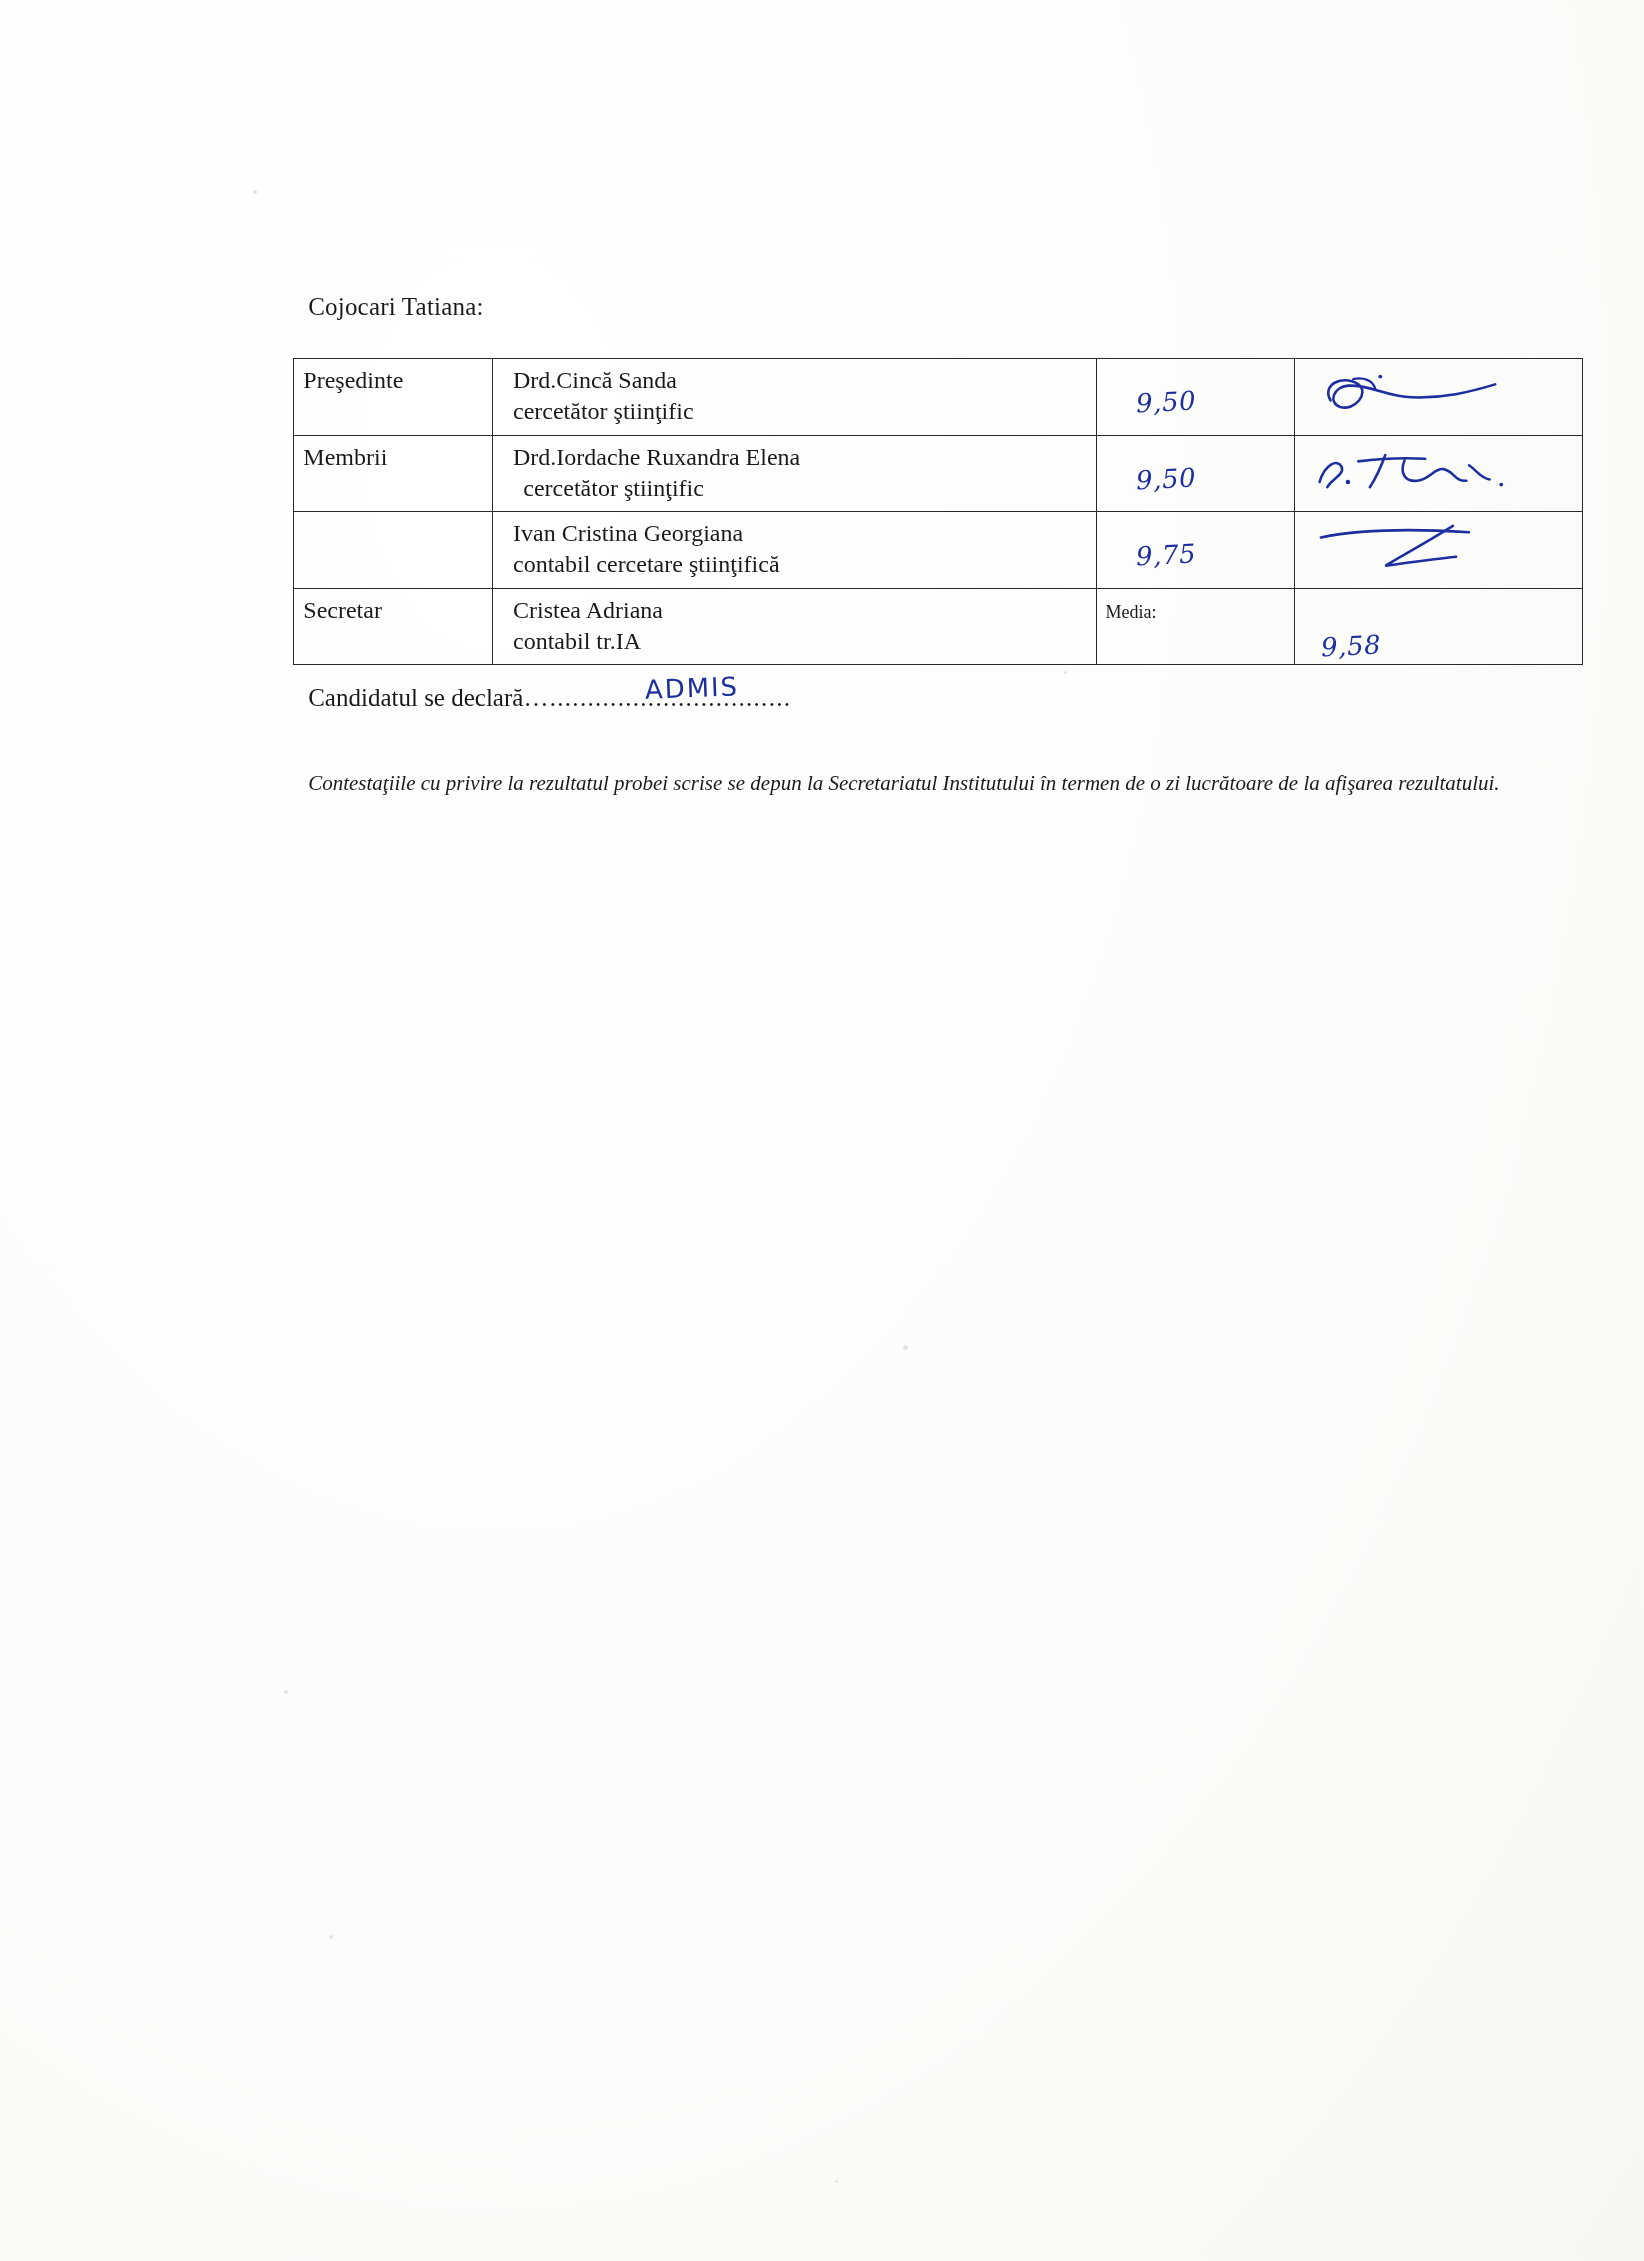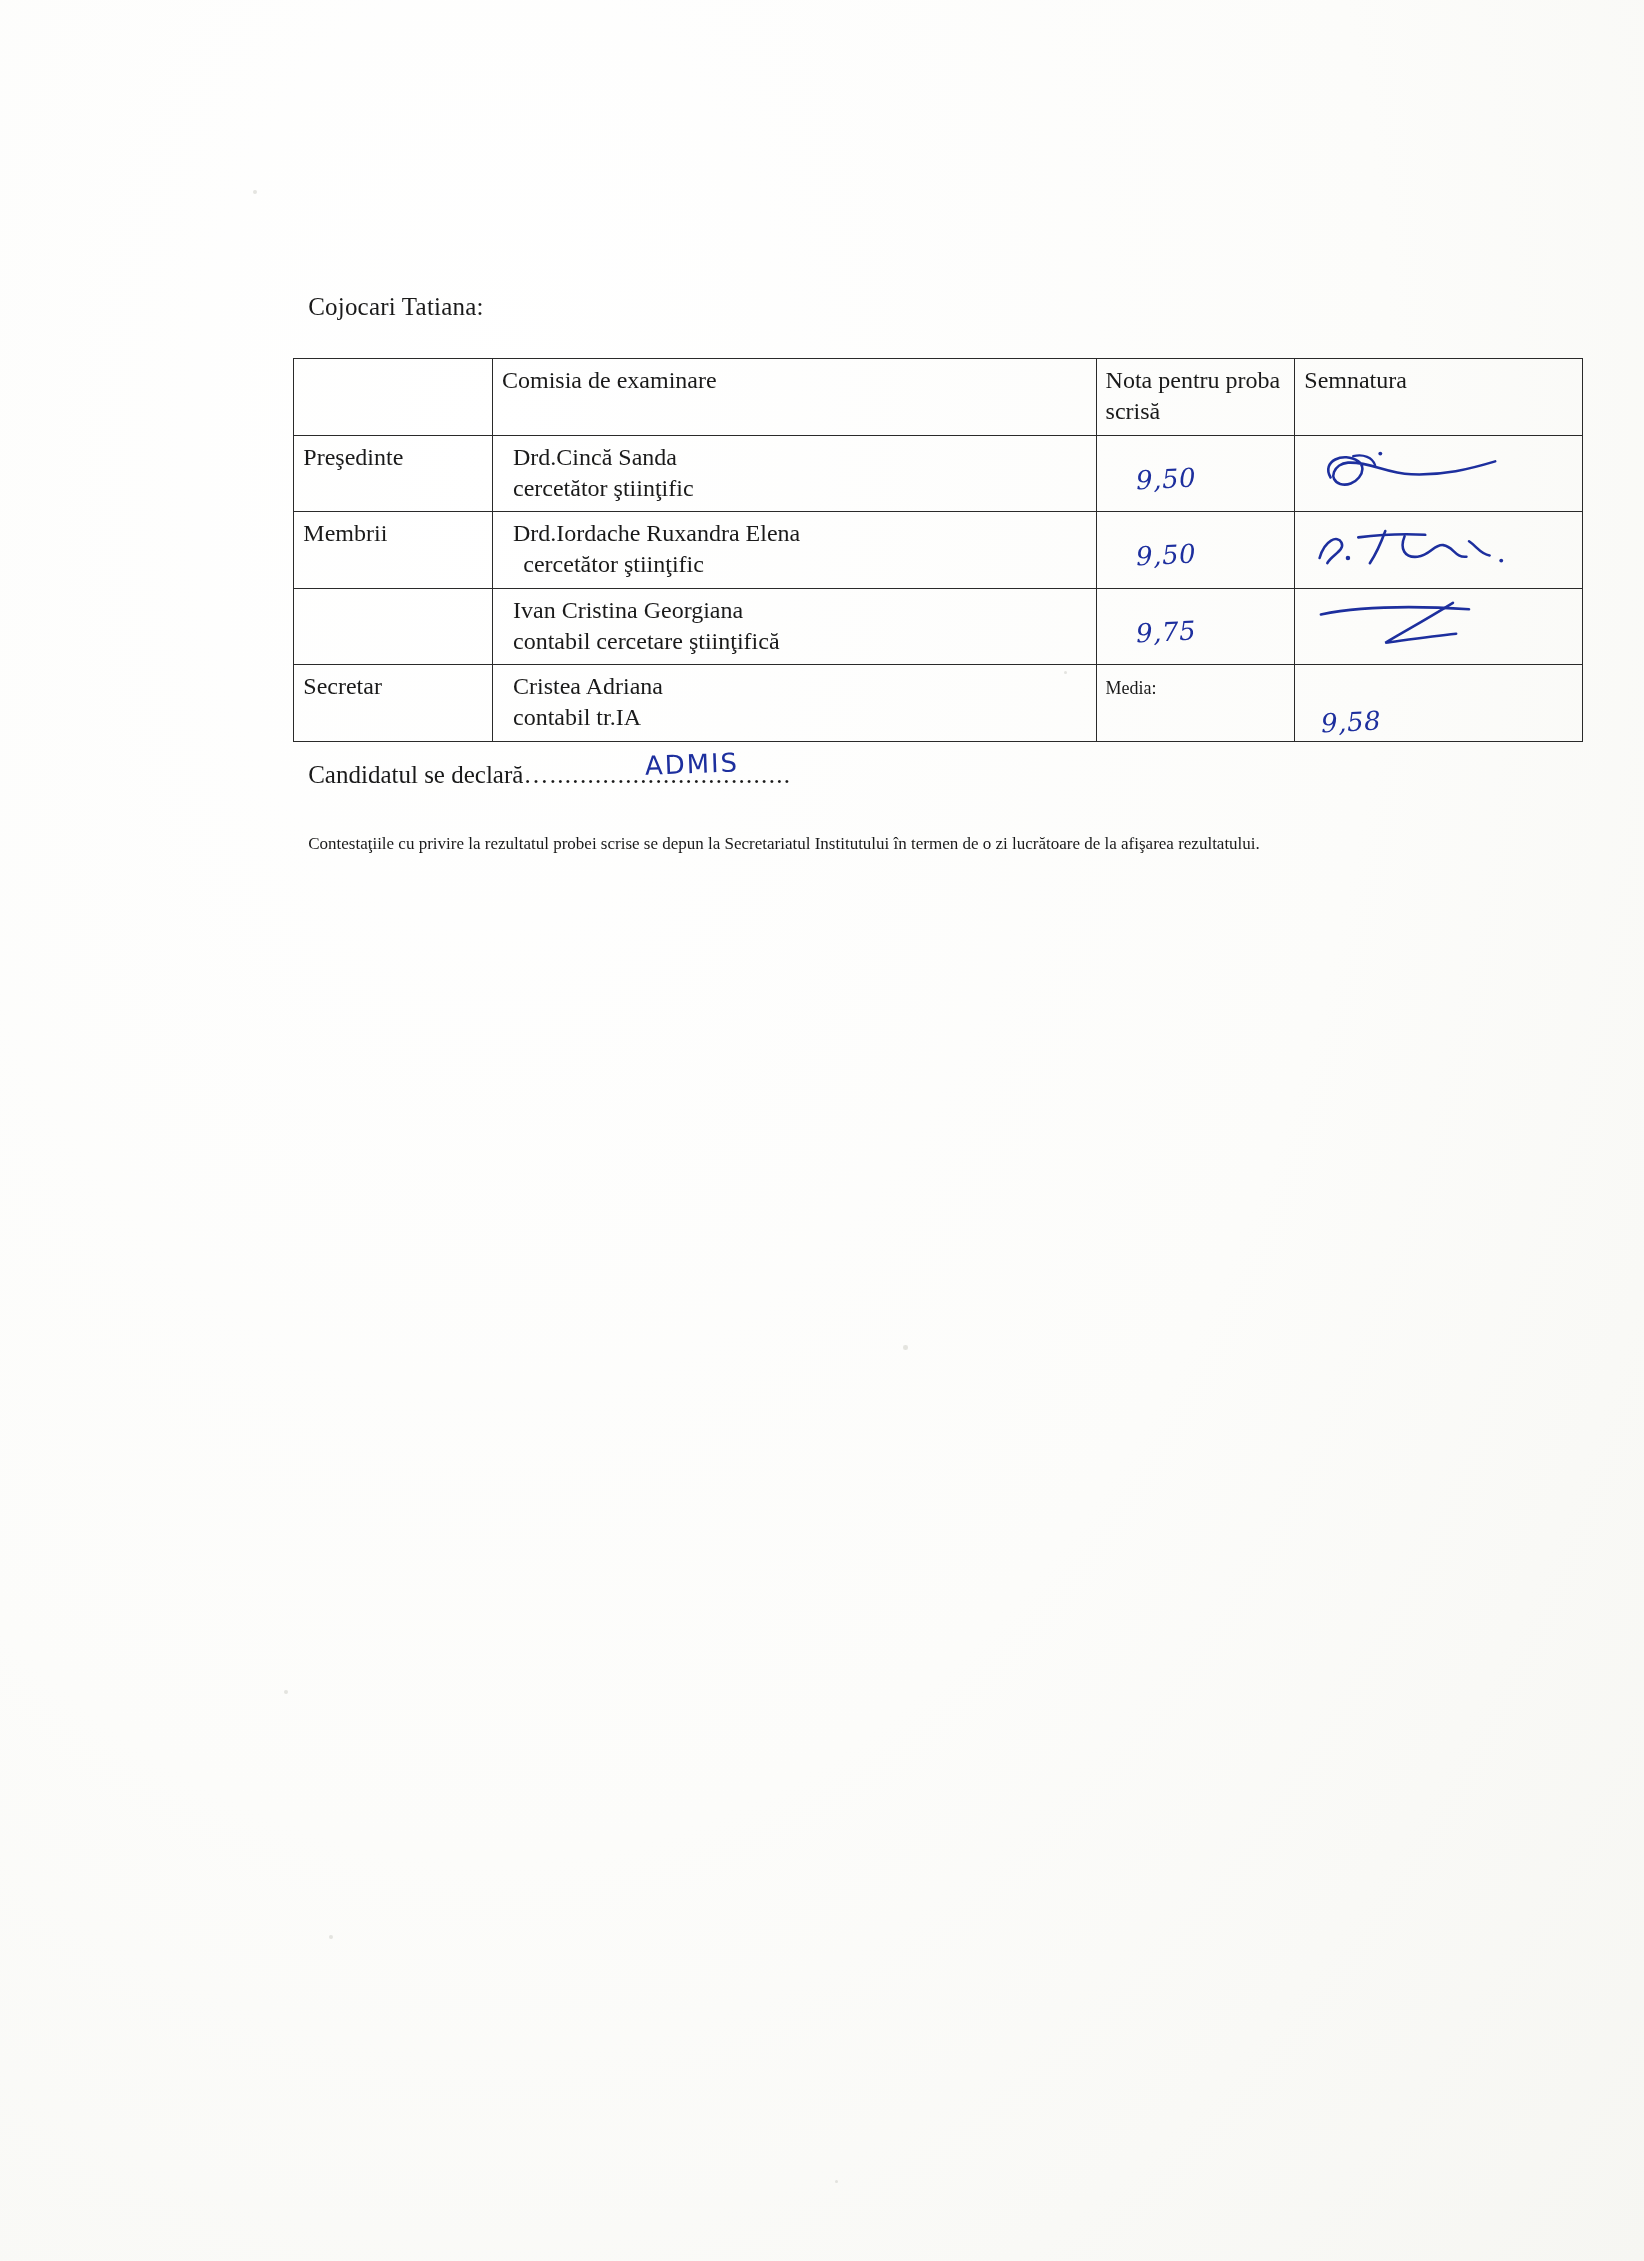--- a/index.html
+++ b/index.html
@@ -103,26 +103,27 @@
     position: absolute;
     left: 342px;
     top: -11.6px;
     font-family: "DejaVu Sans", sans-serif;
     color: #1d2f9e;
     font-size: 26px;
     letter-spacing: 1.9px;
     transform: rotate(-2deg);
   }
   .para {
-    font-size: 17px;
+    font-size: 21px;
     line-height: 1.42;
-    margin-top: 26px;
+    margin-top: 40px;
     padding-left: 5.2px;
     text-align: justify;
     width: 1225px;
+    font-style: italic;
   }
   .para.indent-first { text-indent: 36px; }
   
   .speck {
     position: absolute;
     background: #cfcfc8;
     border-radius: 50%;
     opacity: .55;
   }
 </style>
@@ -144,26 +145,20 @@
     <div class="candidate-name">Cojocari Tatiana:</div>
 
     <table class="commission">
       <colgroup>
         <col class="col-role">
           <col class="col-comm">
           <col class="col-nota">
           <col class="col-semn">
       </colgroup>
       <tbody>
-        <tr>
-          <td></td>
-          <td>Comisia de examinare</td>
-          <td>Nota pentru proba scrisă</td>
-          <td>Semnatura</td>
-        </tr>
 
         <tr>
           <td>Preşedinte</td>
           <td>
             <span class="cell-line2">Drd.Cincă Sanda</span>
             <span class="cell-line2">cercetător ştiinţific</span>
           </td>
           <td class="nota-cell">
             <span class="hand nota-hand">9,50</span>
           </td>

